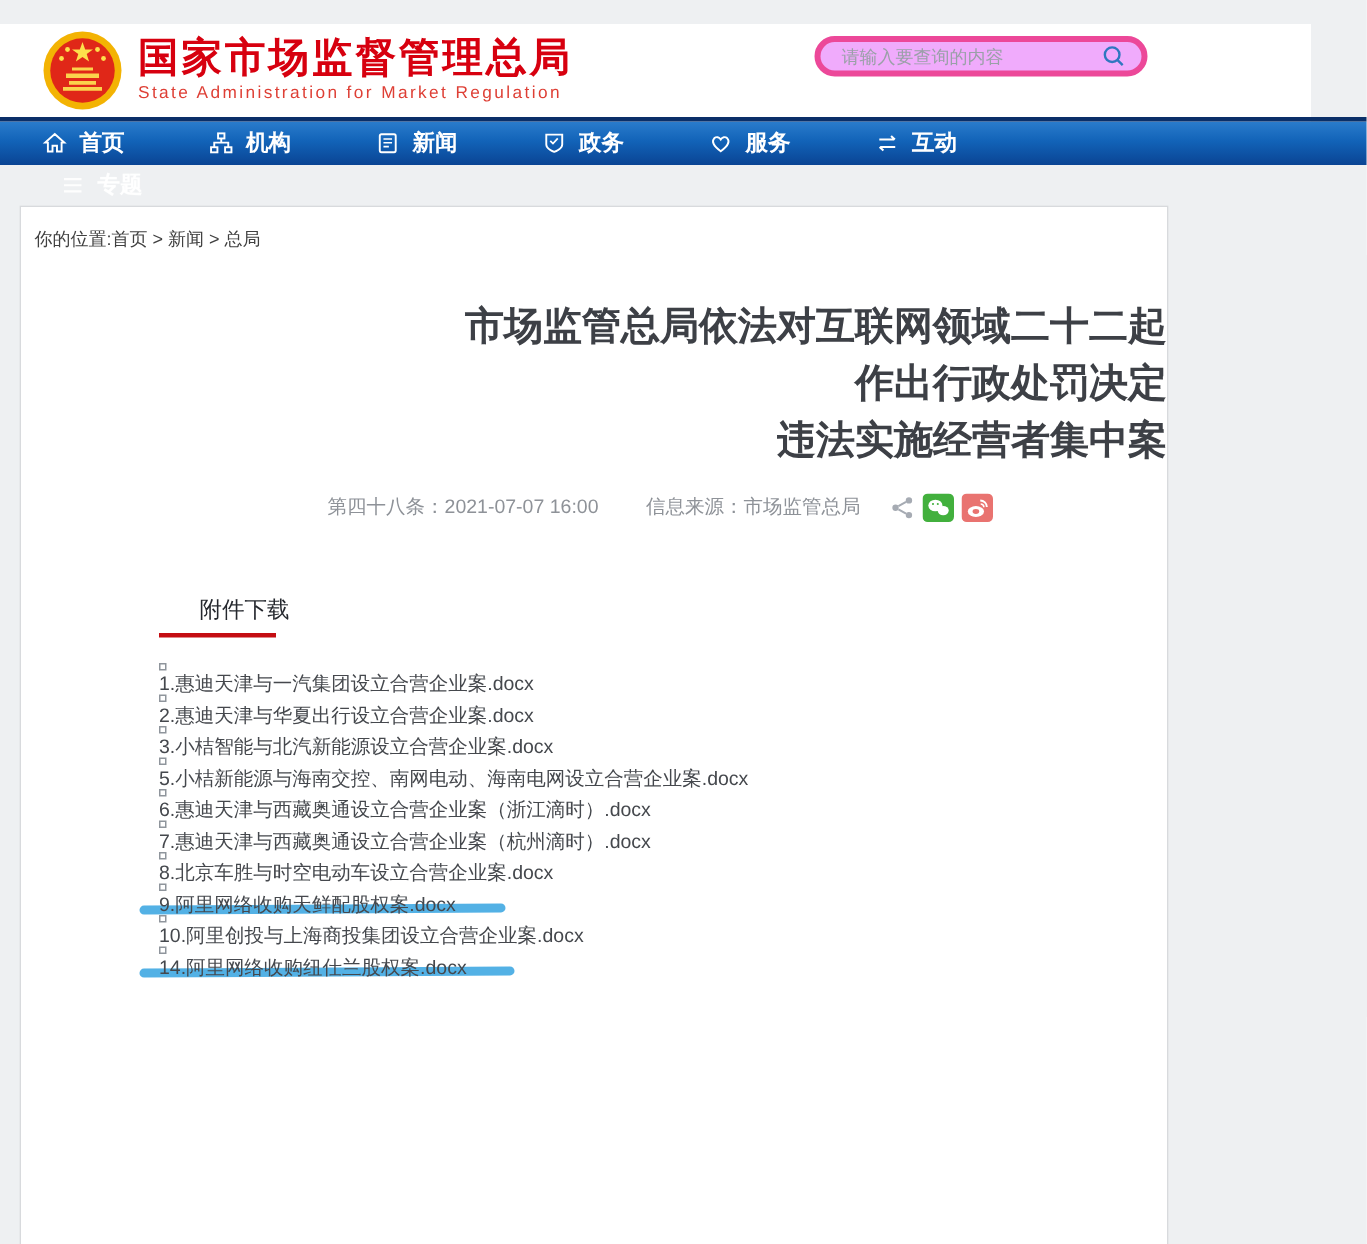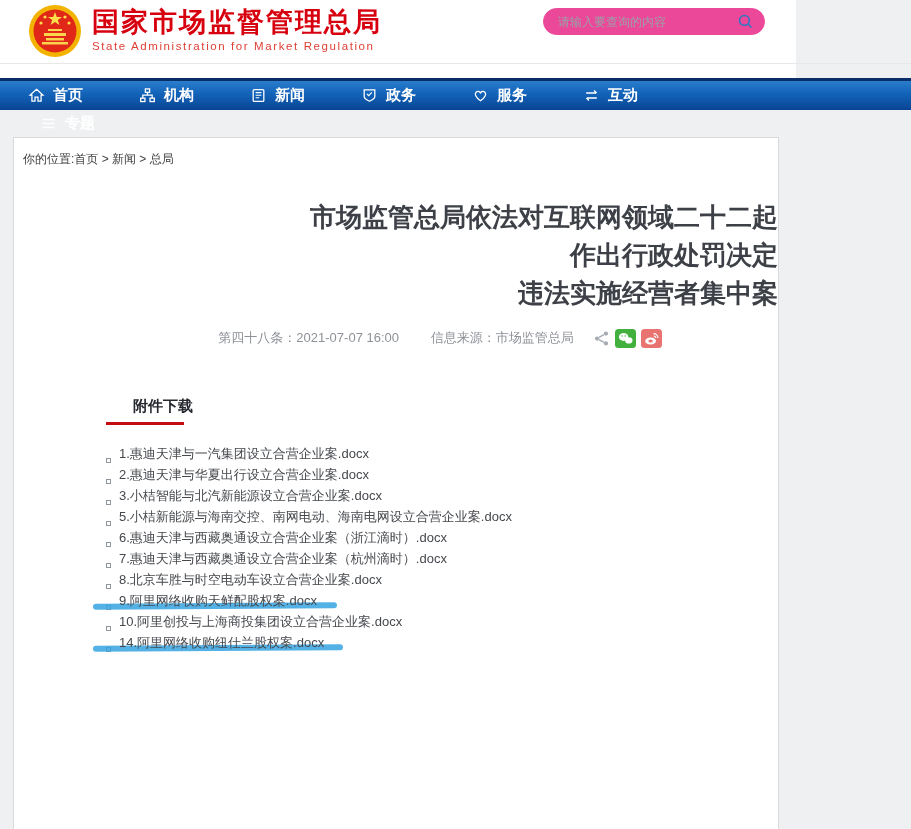--- a/index.html
+++ b/index.html
@@ -1,27 +1,27 @@
 <!DOCTYPE html>
 <html><head>
 <meta charset="utf-8">
 <style>
   * { margin:0; padding:0; box-sizing:border-box; }
   html,body { width:911px; height:829px; overflow:hidden; background:#eef0f2;
     font-family:"Liberation Sans", sans-serif; }
 
   
-  .header { position:absolute; top:0; left:0; width:796px; height:78px; background:#fff; }
+  .header { position:absolute; top:16px; left:0; width:874px; height:78px; background:#fff; }
   .header-line { position:absolute; top:63px; left:0; width:911px; height:1px; background:#e8e8e8; }
   .emblem { position:absolute; left:28px; top:3px; width:54px; height:56px; }
   .brand { position:absolute; left:92px; top:7px; }
   .brand-title { font-size:27px; font-weight:bold; color:#d7000f; letter-spacing:2px; line-height:30px; }
   .brand-sub { margin-top:3px; font-size:11.5px; color:#de3f35; letter-spacing:1.6px; }
   .search { position:absolute; left:543px; top:8px; width:222px; height:27px;
-    border:1px solid #ec4899; border-radius:14px; background:#ec4899;
+    border:4px solid #ec4899; border-radius:14px; background:#f0abfc;
     display:flex; align-items:center; padding:0 10px 0 14px; }
   .search input { flex:1; border:none; outline:none; font-size:12px; color:#333; background:transparent; }
   .search input::placeholder { color:#9aa0a8; }
 
   
   .nav { position:absolute; top:78px; left:0; width:911px; height:32px;
     background:linear-gradient(180deg,#2a7ccc 0%,#1263b8 45%,#0a4494 100%);
     border-top:3px solid #0a2f68; display:flex; align-items:center; padding-left:28px; }
   .nav-item { display:flex; align-items:center; margin-right:56px; color:#fff;
     font-size:15px; font-weight:bold; cursor:pointer; white-space:nowrap; }
@@ -39,26 +39,26 @@
     font-weight:bold; font-size:26px; line-height:38px; }
   .meta { position:relative; margin-top:17px; height:22px; text-align:center;
     font-size:13px; color:#8e9298; }
   .meta .pair { margin:0 14px; }
   .share { position:absolute; right:116px; top:0; display:flex; gap:5px; align-items:center; }
   .share .sbtn { display:inline-flex; cursor:pointer; }
   .body-text { margin:57px 46px 0 72px; font-size:14px; line-height:25px;
     color:#3e4045; text-align:justify; text-indent:2em; }
 
   .att-section { margin:46px 0 0 99px; }
-  .att-head { font-size:15px; font-weight:bold; color:#25282e; display:inline-block;padding-left:20px; }
+  .att-head { font-size:15px; font-weight:normal; color:#25282e; display:inline-block;padding-left:20px; }
   .red-underline { width:78px; height:3px; background:#c40d12; margin:6px 0 0 -7px; }
 
   .att-list { margin:17px 0 0 92px; }
-  .att-row { position:relative; height:21px; display:flex; align-items:flex-end;
-    font-size:13px; color:#45484d; }
+  .att-row { position:relative; height:21px; display:flex; align-items:flex-start;
+    font-size:13px; color:#45484d;flex-direction:column; }
   .bullet { width:5px; height:5px; border:1px solid #8f959c; margin-right:8px; flex:none; background:#fff; }
   .att-link { color:#45484d; text-decoration:none; cursor:pointer; position:relative; z-index:1; white-space:nowrap; }
   .marker { position:absolute; left:-13px; top:14px; height:6px; background:#35a3e0;
     border-radius:3px; opacity:.85; transform:rotate(-.35deg); z-index:0; }
 </style>
 </head>
 <body>
 
 <div class="header">
   <svg class="emblem" viewBox="0 0 54 56">

